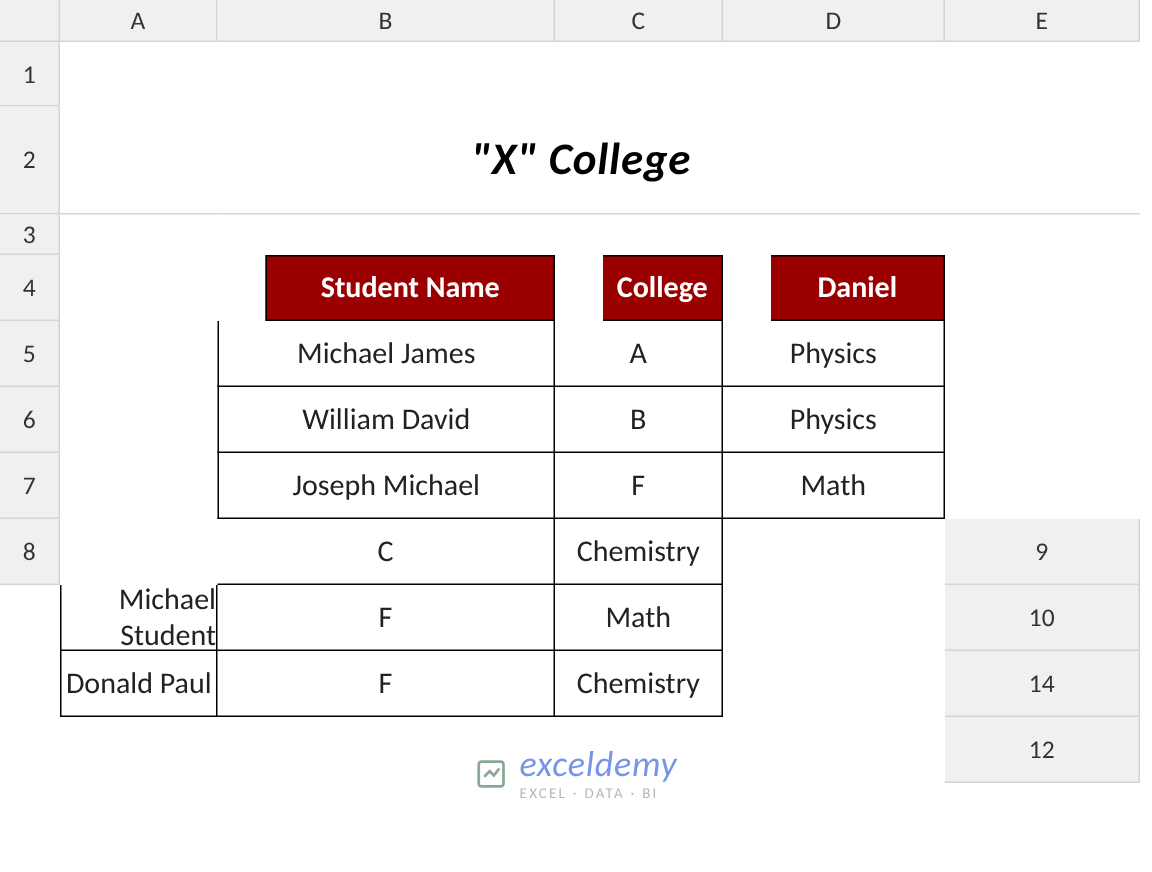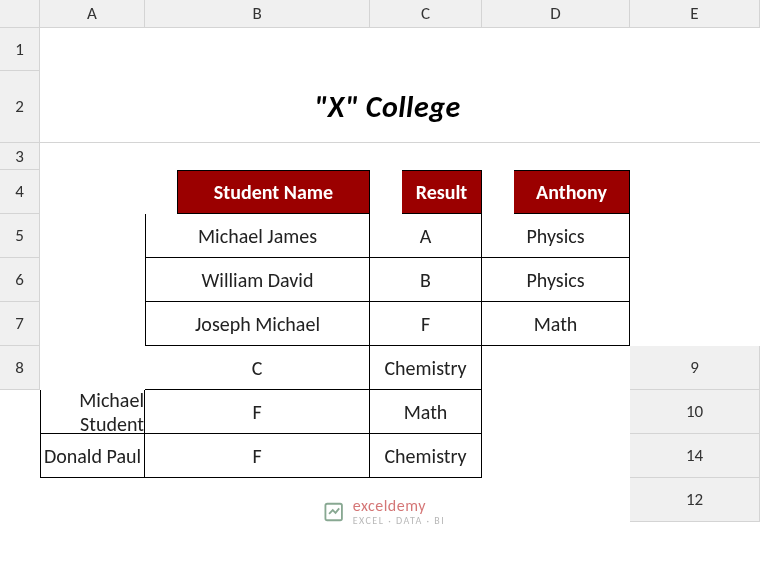--- a/index.html
+++ b/index.html
@@ -77,21 +77,21 @@
     pointer-events: none;
   }
   .watermark .wm-icon {
     width: 22px; height: 22px;
     display: flex; align-items: center; justify-content: center;
   }
   .watermark .wm-text {
     display: flex; flex-direction: column; line-height: 1;
   }
   .watermark .wm-main {
-    font-size: 16px; color: #b91c1c; font-weight: 500; letter-spacing: 0.5px;
+    font-size: 24px; color: #1d4ed8; font-weight: 500; letter-spacing: 0.5px; font-style: italic;
   }
   .watermark .wm-sub {
     font-size: 10px; color: #888; letter-spacing: 1.5px; margin-top: 2px;
   }
 </style>
 </head>
 <body>
 
 <div class="sheet">
 
@@ -118,22 +118,22 @@
   <div class="row-header">3</div>
   <div class="cell"></div>
   <div class="cell"></div>
   <div class="cell"></div>
   <div class="cell"></div>
   <div class="cell"></div>
 
   <div class="row-header">4</div>
   <div class="cell"></div>
   <div class="cell tbl-head">Student Name</div>
-  <div class="cell tbl-head mid">Result</div>
-  <div class="cell tbl-head mid">Anthony</div>
+  <div class="cell tbl-head mid">College</div>
+  <div class="cell tbl-head mid">Daniel</div>
   <div class="cell"></div>
 
   <div class="row-header">5</div>
   <div class="cell"></div>
   <div class="cell tbl-cell">Michael James</div>
   <div class="cell tbl-cell mid">A</div>
   <div class="cell tbl-cell mid">Physics</div>
   <div class="cell"></div>
 
   <div class="row-header">6</div>

